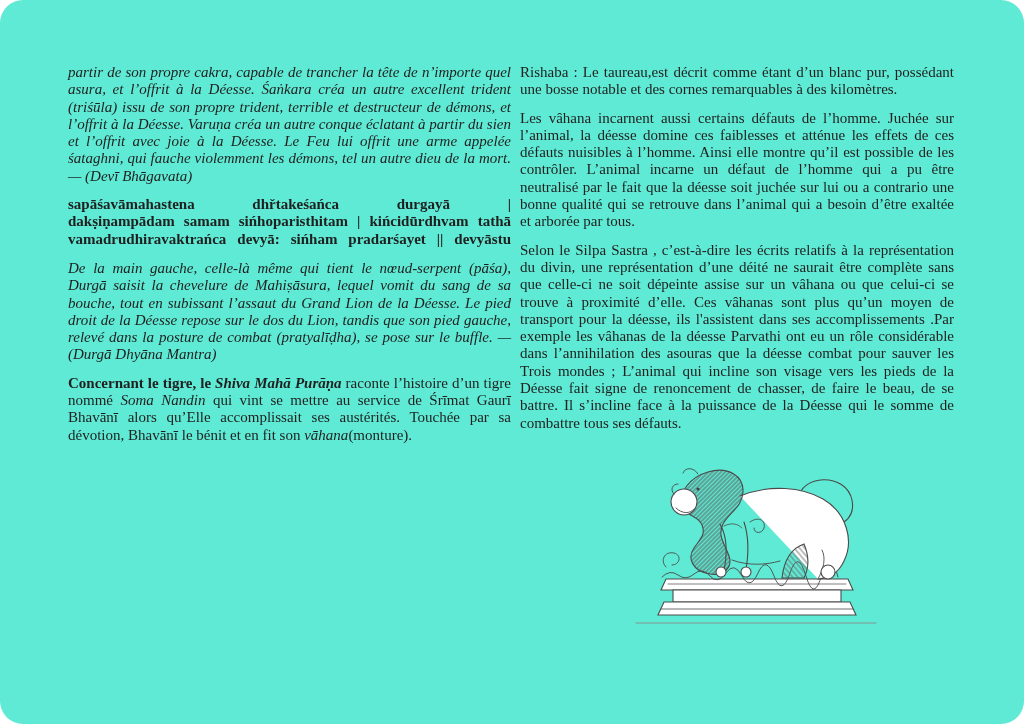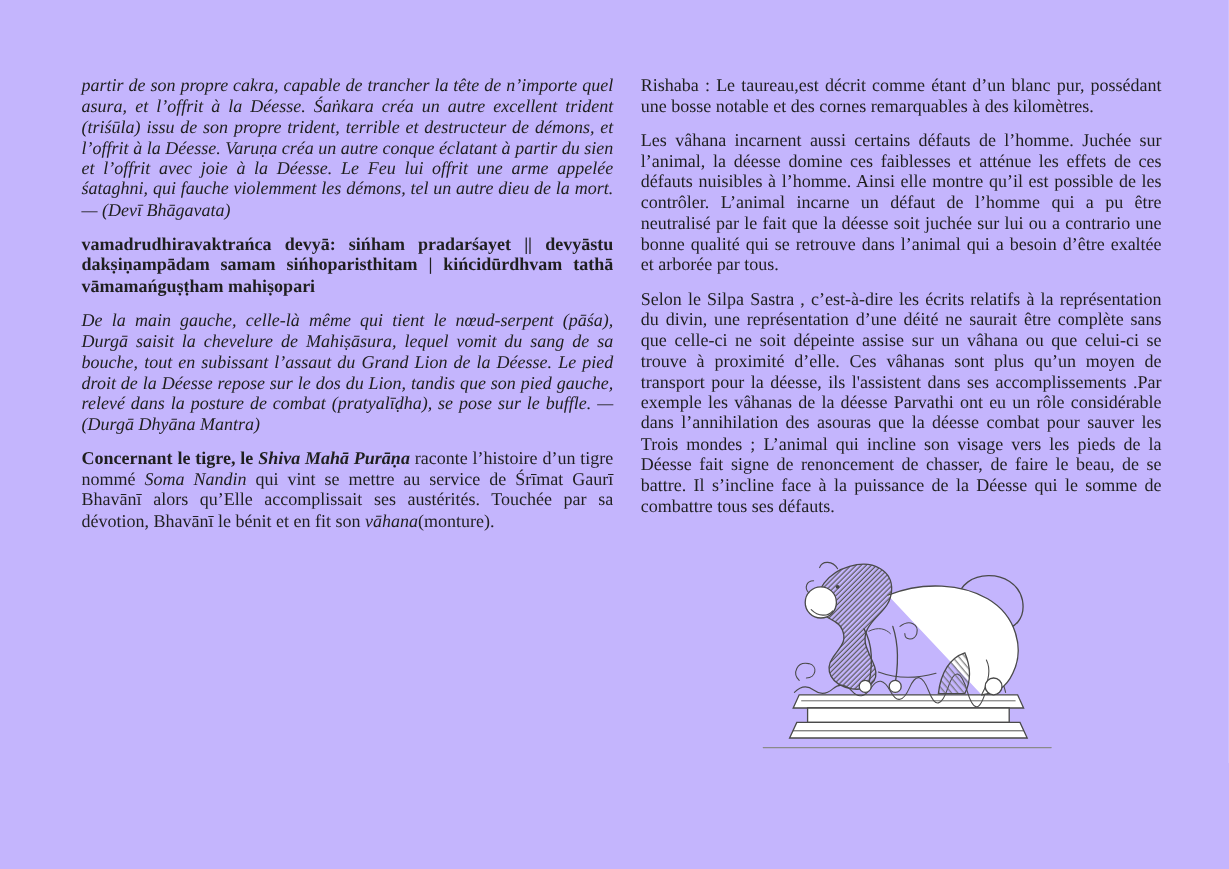--- a/index.html
+++ b/index.html
@@ -1,46 +1,46 @@
 <!DOCTYPE html>
 <html><head>
 <meta charset="utf-8">
 <style>
   html,body{margin:0;padding:0;}
   body{
     width:1024px;height:724px;background:#ffffff;overflow:hidden;position:relative;
     font-family:"Liberation Serif", serif;color:#1f1f1f;
     -webkit-font-smoothing:antialiased;
   }
-  .page{position:absolute;inset:0;background:#c4b5fd;}
+  .page{position:absolute;inset:0;background:#5eead4;border-radius:23px;}
   .col{position:absolute;top:64px;font-size:15px;line-height:17.3px;text-align:justify;}
   .col-left{left:68px;width:443px;}
-  .col-right{left:534px;width:434px;}
+  .col-right{left:520px;width:434px;}
   .col p{margin:0 0 11px 0;}
   .italic{font-style:italic;}
   .bold{font-weight:bold;margin-top:25px;}
   .bold-italic{font-weight:bold;font-style:italic;margin-top:18px;}
   .mantra{font-weight:bold;margin:0 0 12px 0;}
   .mantra .jline{text-align:justify;text-align-last:justify;}
   .mantra .lline{text-align:left;text-align-last:left;}
   .illustration{position:absolute;left:632px;top:462px;width:248px;height:168px;}
   .illustration svg{display:block;width:100%;height:100%;}
 </style>
 </head>
 <body>
 
 <div class="page">
 
   <div class="col col-left">
     <p class="italic">partir de son propre cakra, capable de trancher la tête de n’importe quel asura, et l’offrit à la Déesse. Śaṅkara créa un autre excellent trident (triśūla) issu de son propre trident, terrible et destructeur de démons, et l’offrit à la Déesse. Varuṇa créa un autre conque éclatant à partir du sien et l’offrit avec joie à la Déesse. Le Feu lui offrit une arme appelée śataghni, qui fauche violemment les démons, tel un autre dieu de la mort. — (Devī Bhāgavata)</p>
 
     <div class="mantra">
+      <div class="jline">sapāśavāmahastena dhřtakeśańca durgayā |</div>
+      <div class="jline">dakṣiṇampādam samam sińhoparisthitam | kińcidūrdhvam tathā</div>
       <div class="jline">vamadrudhiravaktrańca devyā: sińham pradarśayet || devyāstu</div>
-      <div class="jline">dakṣiṇampādam samam sińhoparisthitam | kińcidūrdhvam tathā</div>
-      <div class="lline">vāmamańguṣṭham mahiṣopari</div>
     </div>
 
     <p class="italic">De la main gauche, celle-là même qui tient le nœud-serpent (pāśa), Durgā saisit la chevelure de Mahiṣāsura, lequel vomit du sang de sa bouche, tout en subissant l’assaut du Grand Lion de la Déesse. Le pied droit de la Déesse repose sur le dos du Lion, tandis que son pied gauche, relevé dans la posture de combat (pratyalīḍha), se pose sur le buffle. — (Durgā Dhyāna Mantra)</p>
 
 
     <p><span class="bold">Concernant le tigre, le </span><span class="bold-italic">Shiva Mahā Purāṇa</span><span> raconte l’histoire d’un tigre nommé </span><span class="italic">Soma Nandin</span><span> qui vint se mettre au service de Śrīmat Gaurī Bhavānī alors qu’Elle accomplissait ses austérités. Touchée par sa dévotion, Bhavānī le bénit et en fit son </span><span class="italic">vāhana</span><span>(monture).</span></p>
 
   </div>
 
   <div class="col col-right">

